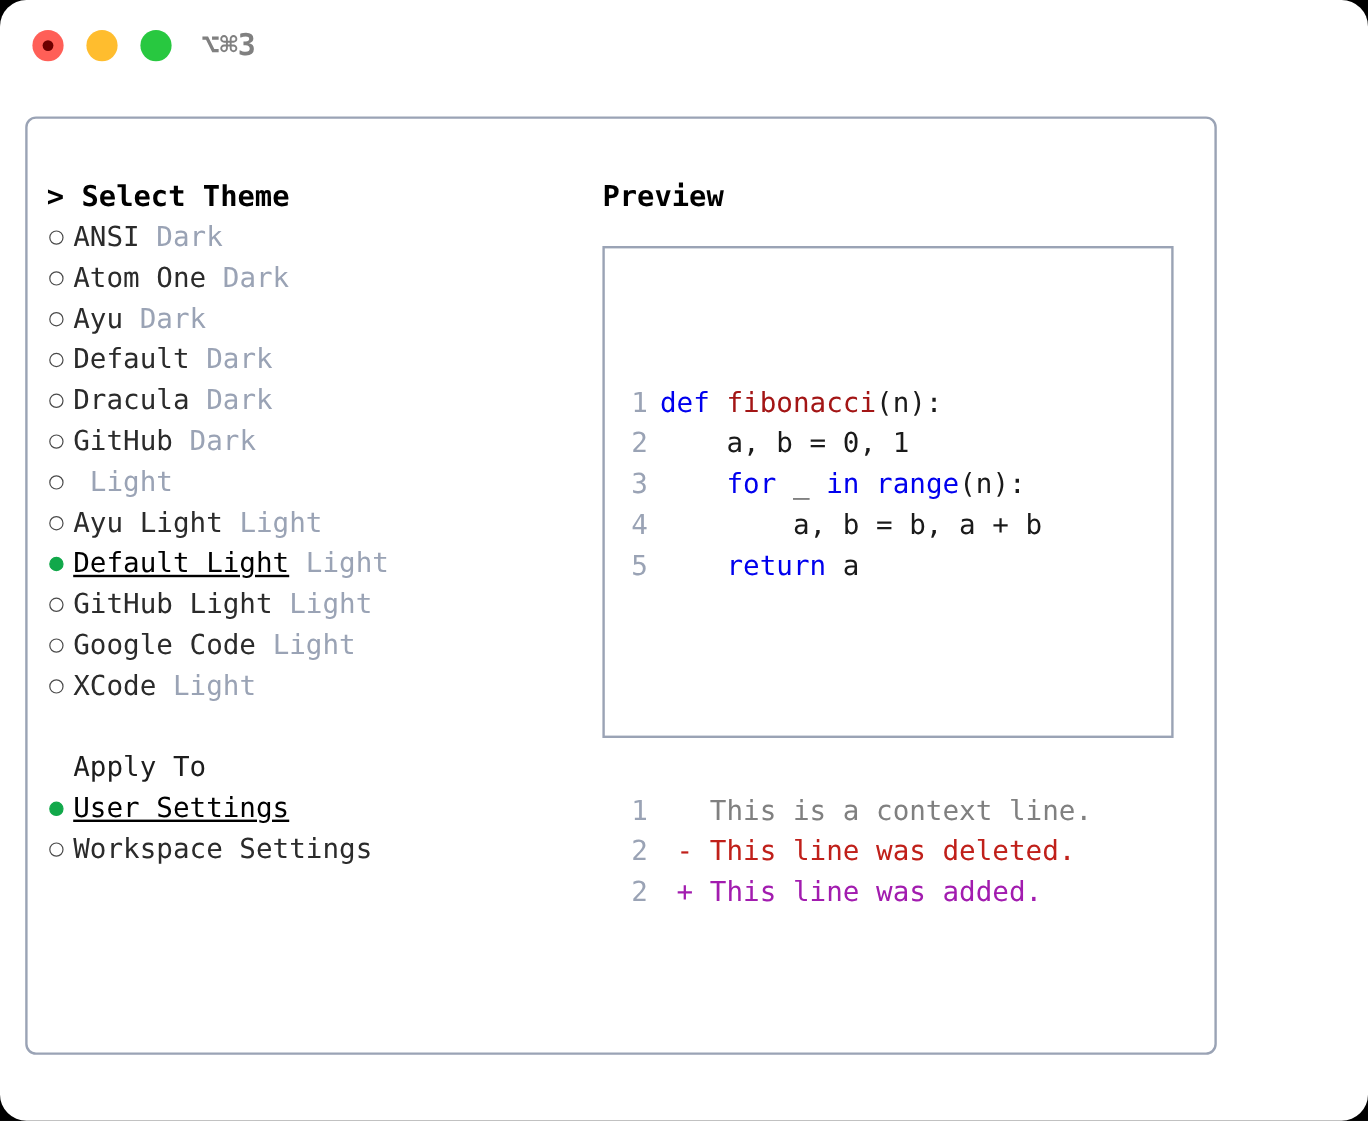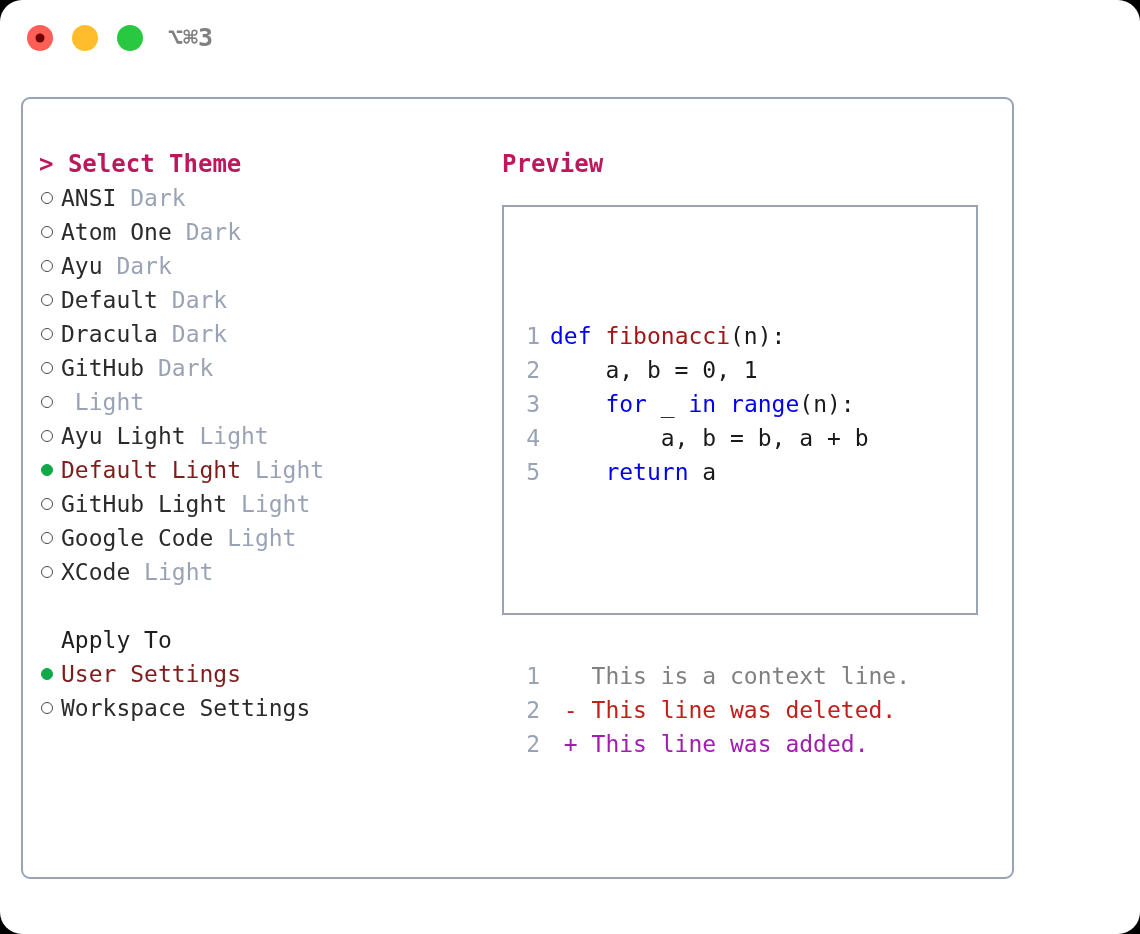--- a/index.html
+++ b/index.html
@@ -72,21 +72,21 @@
   }
   
   .left-col {
     position: absolute;
     left: 16px; top: 48px;
     width: 450px;
   }
   .col-title {
     font-size: 24px;
     font-weight: bold;
-    color: #be185d;
+    color: #000000;
     line-height: 34px;
     white-space: pre;
   }
   .opt-row {
     display: flex;
     align-items: baseline;
     height: 34px;
     font-size: 23px;
     line-height: 34px;
     color: #2b2b2b;
@@ -108,21 +108,21 @@
     border-radius: 50%;
     border: 1.8px solid #4a4a4a;
     background: transparent;
     box-sizing: border-box;
   }
   .opt-row.selected .marker .circle {
     background: #11a84a;
     border-color: #11a84a;
   }
   .opt-name { color: #2b2b2b; }
-  .opt-row.selected .opt-name { color: #7f1d1d; }
+  .opt-row.selected .opt-name { color: #000000; text-decoration: underline; }
   .opt-kind { color: #9aa3b5; text-align: center; }
   .group-label { color: #1d1d1d; }
   .hint {
     position: absolute;
     left: 16px; top: 0;
     width: 418px;
     font-size: 23px;
     line-height: 34px;
     color: #9aa3b5;
   }

